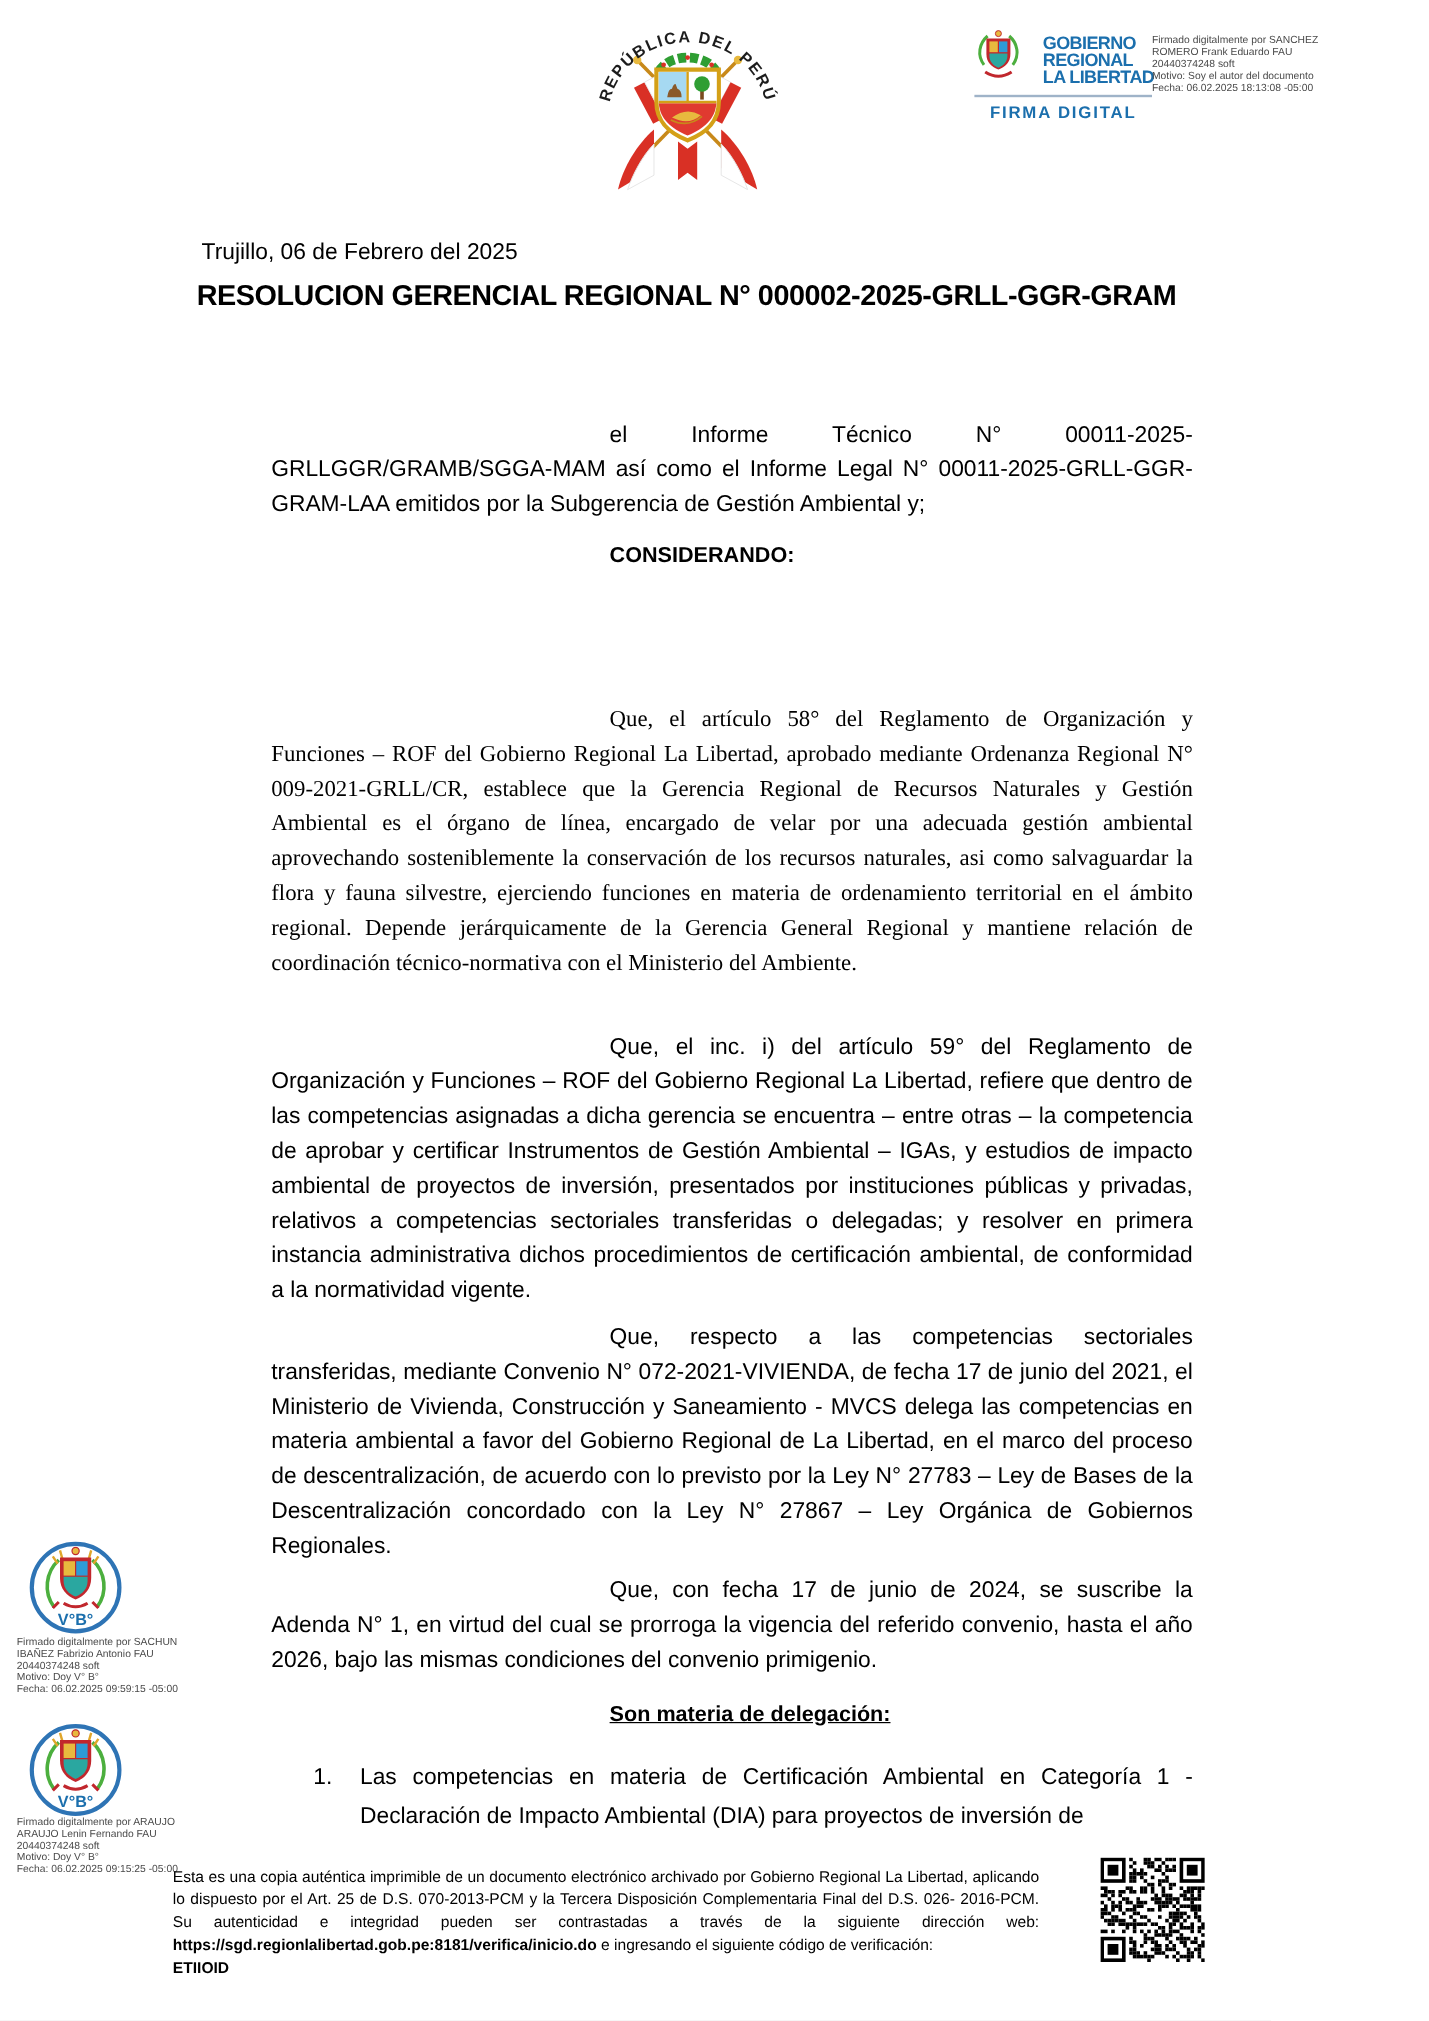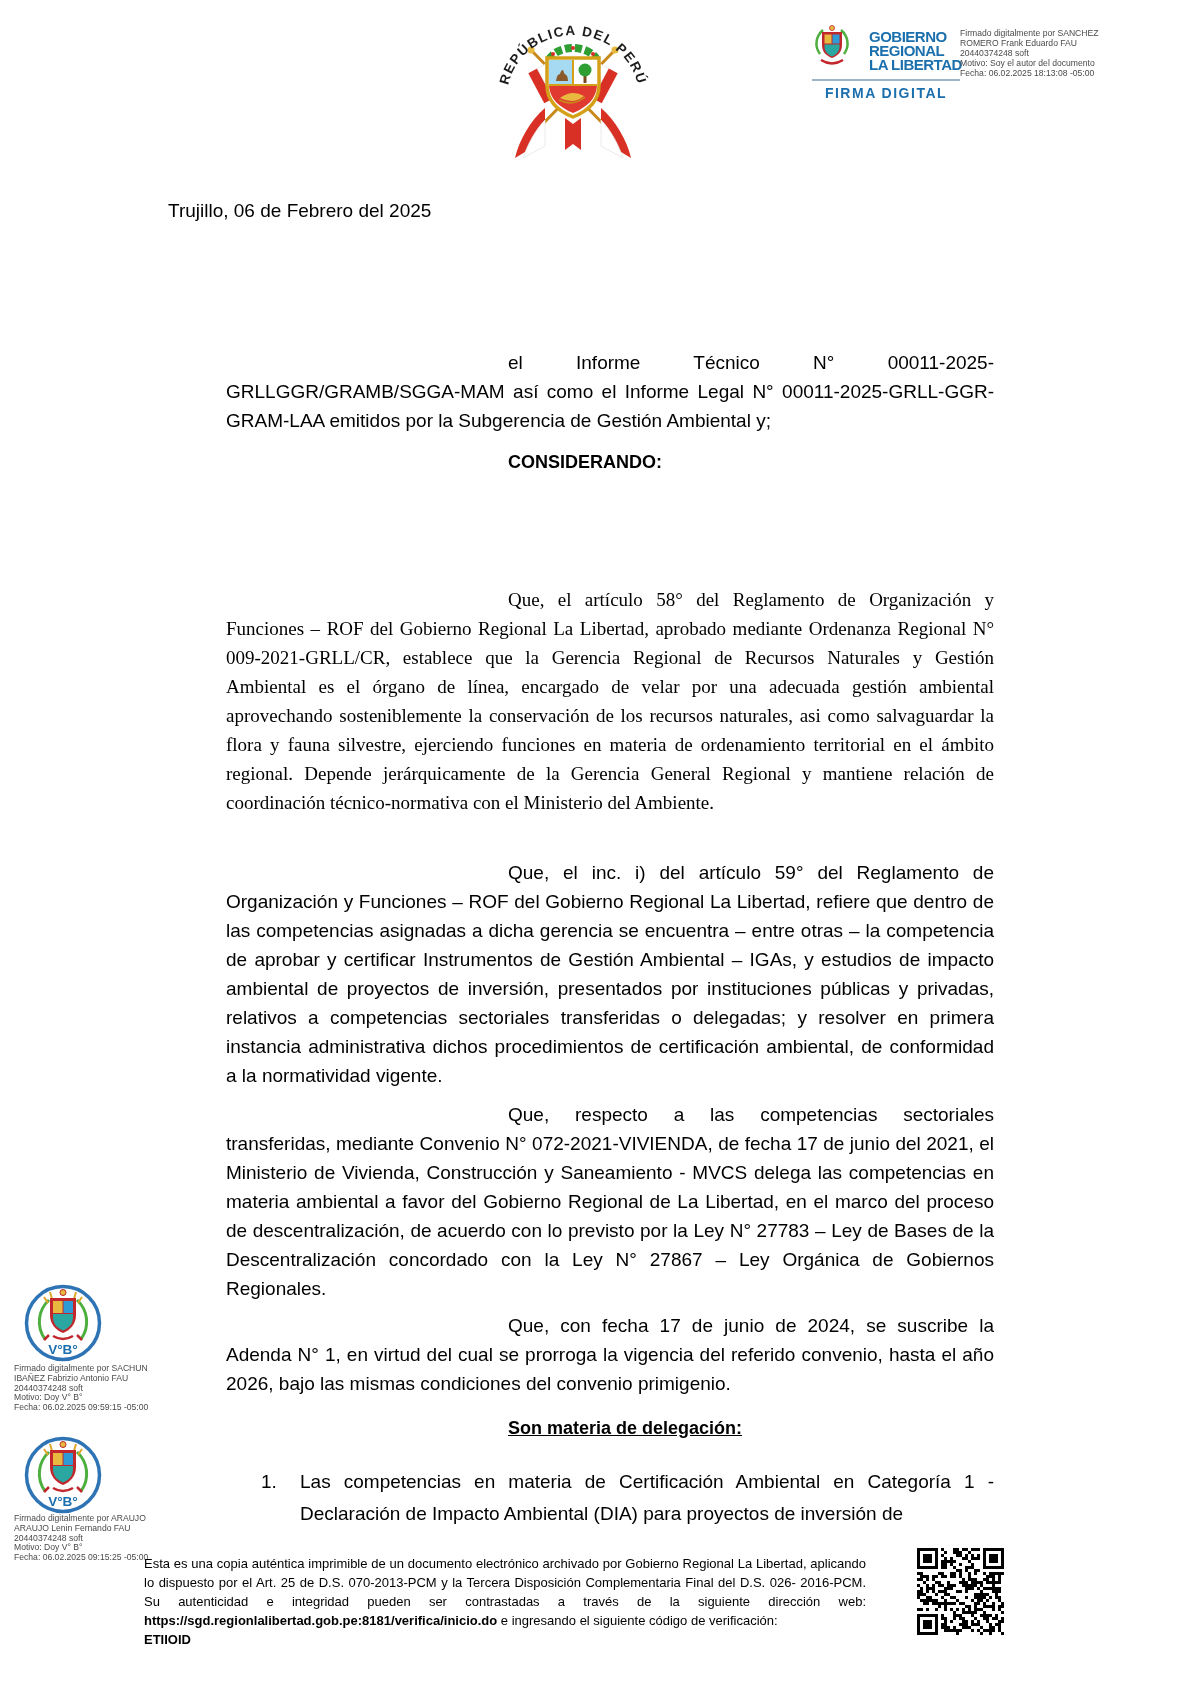--- a/index.html
+++ b/index.html
@@ -131,20 +131,21 @@
   </div>
   <div class="sig-top">
     <div>Firmado digitalmente por SANCHEZ</div>
     <div>ROMERO Frank Eduardo FAU</div>
     <div>20440374248 soft</div>
     <div>Motivo: Soy el autor del documento</div>
     <div>Fecha: 06.02.2025 18:13:08 -05:00</div>
   </div>
 
   <div class="date-line">Trujillo, 06 de Febrero del 2025</div>
+  <div class="doc-title">RESOLUCION GERENCIAL REGIONAL N° 000002-2025-GRLL-GGR-GRAM</div>
 
   <div class="blk p-visto indent">el Informe Técnico N° 00011-2025-GRLLGGR/GRAMB/SGGA-MAM así como el Informe Legal N° 00011-2025-GRLL-GGR-GRAM-LAA emitidos por la Subgerencia de Gestión Ambiental y;</div>
 
   <div class="blk h-considerando indent heading-sz">CONSIDERANDO:</div>
 
   <div class="blk p-58 indent">Que, el artículo 58° del Reglamento de Organización y Funciones – ROF del Gobierno Regional La Libertad, aprobado mediante Ordenanza Regional N° 009-2021-GRLL/CR, establece que la Gerencia Regional de Recursos Naturales y Gestión Ambiental es el órgano de línea, encargado de velar por una adecuada gestión ambiental aprovechando sosteniblemente la conservación de los recursos naturales, asi como salvaguardar la flora y fauna silvestre, ejerciendo funciones en materia de ordenamiento territorial en el ámbito regional. Depende jerárquicamente de la Gerencia General Regional y mantiene relación de coordinación técnico-normativa con el Ministerio del Ambiente.</div>
   <div class="blk p-59 indent">Que, el inc. i) del artículo 59° del Reglamento de Organización y Funciones – ROF del Gobierno Regional La Libertad, refiere que dentro de las competencias asignadas a dicha gerencia se encuentra – entre otras – la competencia de aprobar y certificar Instrumentos de Gestión Ambiental – IGAs, y estudios de impacto ambiental de proyectos de inversión, presentados por instituciones públicas y privadas, relativos a competencias sectoriales transferidas o delegadas; y resolver en primera instancia administrativa dichos procedimientos de certificación ambiental, de conformidad a la normatividad vigente.</div>
   <div class="blk p-convenio indent">Que, respecto a las competencias sectoriales transferidas, mediante Convenio N° 072-2021-VIVIENDA, de fecha 17 de junio del 2021, el Ministerio de Vivienda, Construcción y Saneamiento - MVCS delega las competencias en materia ambiental a favor del Gobierno Regional de La Libertad, en el marco del proceso de descentralización, de acuerdo con lo previsto por la Ley N° 27783 – Ley de Bases de la Descentralización concordado con la Ley N° 27867 – Ley Orgánica de Gobiernos Regionales.</div>
   <div class="blk p-adenda indent">Que, con fecha 17 de junio de 2024, se suscribe la Adenda N° 1, en virtud del cual se prorroga la vigencia del referido convenio, hasta el año 2026, bajo las mismas condiciones del convenio primigenio.</div>
 

